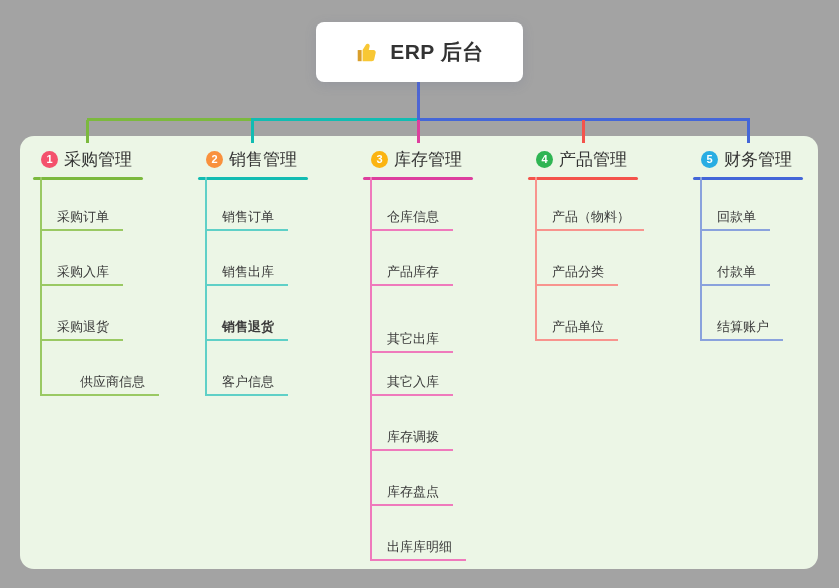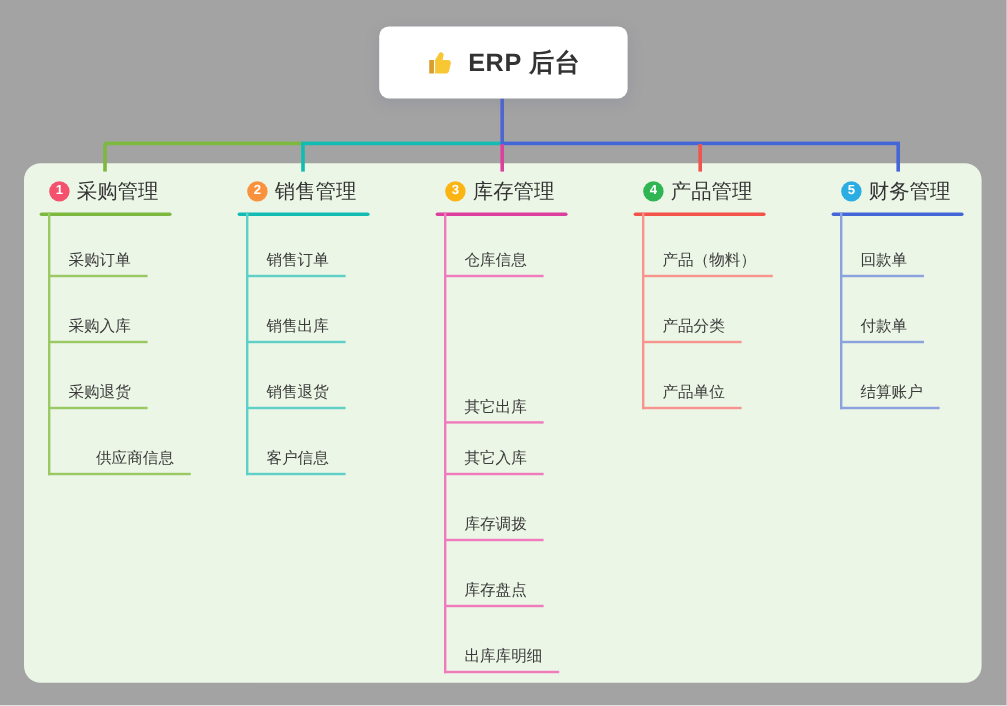--- a/index.html
+++ b/index.html
@@ -73,32 +73,33 @@
 
   <div class="branch" style="left:198px;">
     <div class="branch-header">
       <span class="badge" style="background-color: rgb(249, 145, 61);">2</span>
       <span class="branch-label">销售管理</span>
     </div>
     <div class="branch-underline" style="background-color: rgb(18, 188, 178);"></div>
     <div class="vline" style="height: 219px; background-color: rgb(95, 208, 199);"></div>
     <div class="sub" style="top: 60px; border-bottom-color: rgb(95, 208, 199);">销售订单</div>
     <div class="sub" style="top: 115px; border-bottom-color: rgb(95, 208, 199);">销售出库</div>
-    <div class="sub" style="top: 170px; border-bottom-color: rgb(95, 208, 199);">销售退货</div>
+    <div class="sub" style="top: 170px; border-bottom-color: rgb(95, 208, 199); font-weight: bold;">销售退货</div>
     <div class="sub" style="top: 225px; border-bottom-color: rgb(95, 208, 199);">客户信息</div>
   </div>
 
   <div class="branch" style="left:363px;">
     <div class="branch-header">
       <span class="badge" style="background-color: rgb(251, 180, 17);">3</span>
       <span class="branch-label">库存管理</span>
     </div>
     <div class="branch-underline" style="background-color: rgb(221, 63, 158);"></div>
     <div class="vline" style="height: 384px; background-color: rgb(239, 122, 188);"></div>
     <div class="sub" style="top: 60px; border-bottom-color: rgb(239, 122, 188);">仓库信息</div>
+    <div class="sub" style="top: 115px; border-bottom-color: rgb(239, 122, 188);">产品库存</div>
     <div class="sub" style="top: 182px; border-bottom-color: rgb(239, 122, 188);">其它出库</div>
     <div class="sub" style="top: 225px; border-bottom-color: rgb(239, 122, 188);">其它入库</div>
     <div class="sub" style="top: 280px; border-bottom-color: rgb(239, 122, 188);">库存调拨</div>
     <div class="sub" style="top: 335px; border-bottom-color: rgb(239, 122, 188);">库存盘点</div>
     <div class="sub" style="top: 390px; border-bottom-color: rgb(239, 122, 188);">出库库明细</div>
   </div>
 
   <div class="branch" style="left:528px;">
     <div class="branch-header">
       <span class="badge" style="background-color: rgb(47, 181, 83);">4</span>

